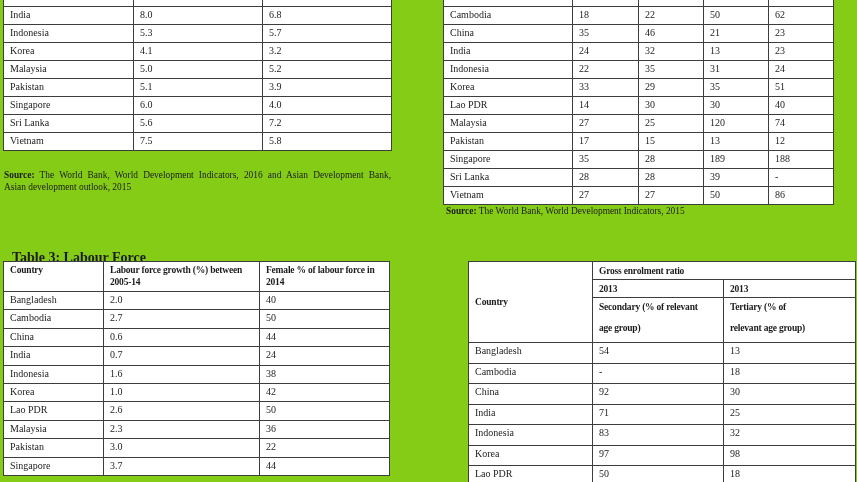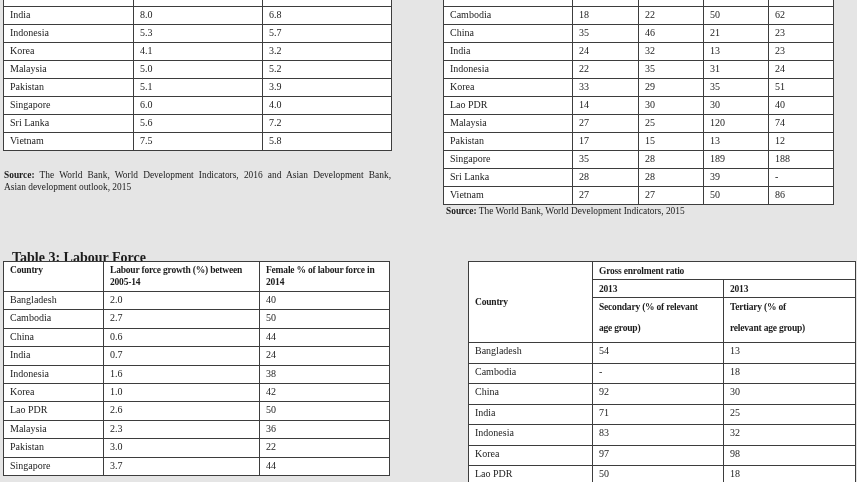--- a/index.html
+++ b/index.html
@@ -1,18 +1,18 @@
 <!DOCTYPE html>
 <html><head>
 <meta charset="utf-8">
 <style>
   html,body{margin:0;padding:0;background:#ffffff;}
   .canvas{
     position:relative;width:857px;height:482px;overflow:hidden;
-    background:#e5e5e5;color:#1c1c1c;
+    background:#84cc16;color:#1c1c1c;
     font-family:"Liberation Serif","DejaVu Serif",serif;
   }
   table{border-collapse:collapse;table-layout:fixed;position:absolute;background:#fff;}
   td,th{
     border:1px solid #3d3d3d;
     vertical-align:top;text-align:left;
     padding:2px 4px 0 6px;
     font-size:10px;line-height:12px;font-weight:normal;
     overflow:hidden;white-space:normal;
   }

